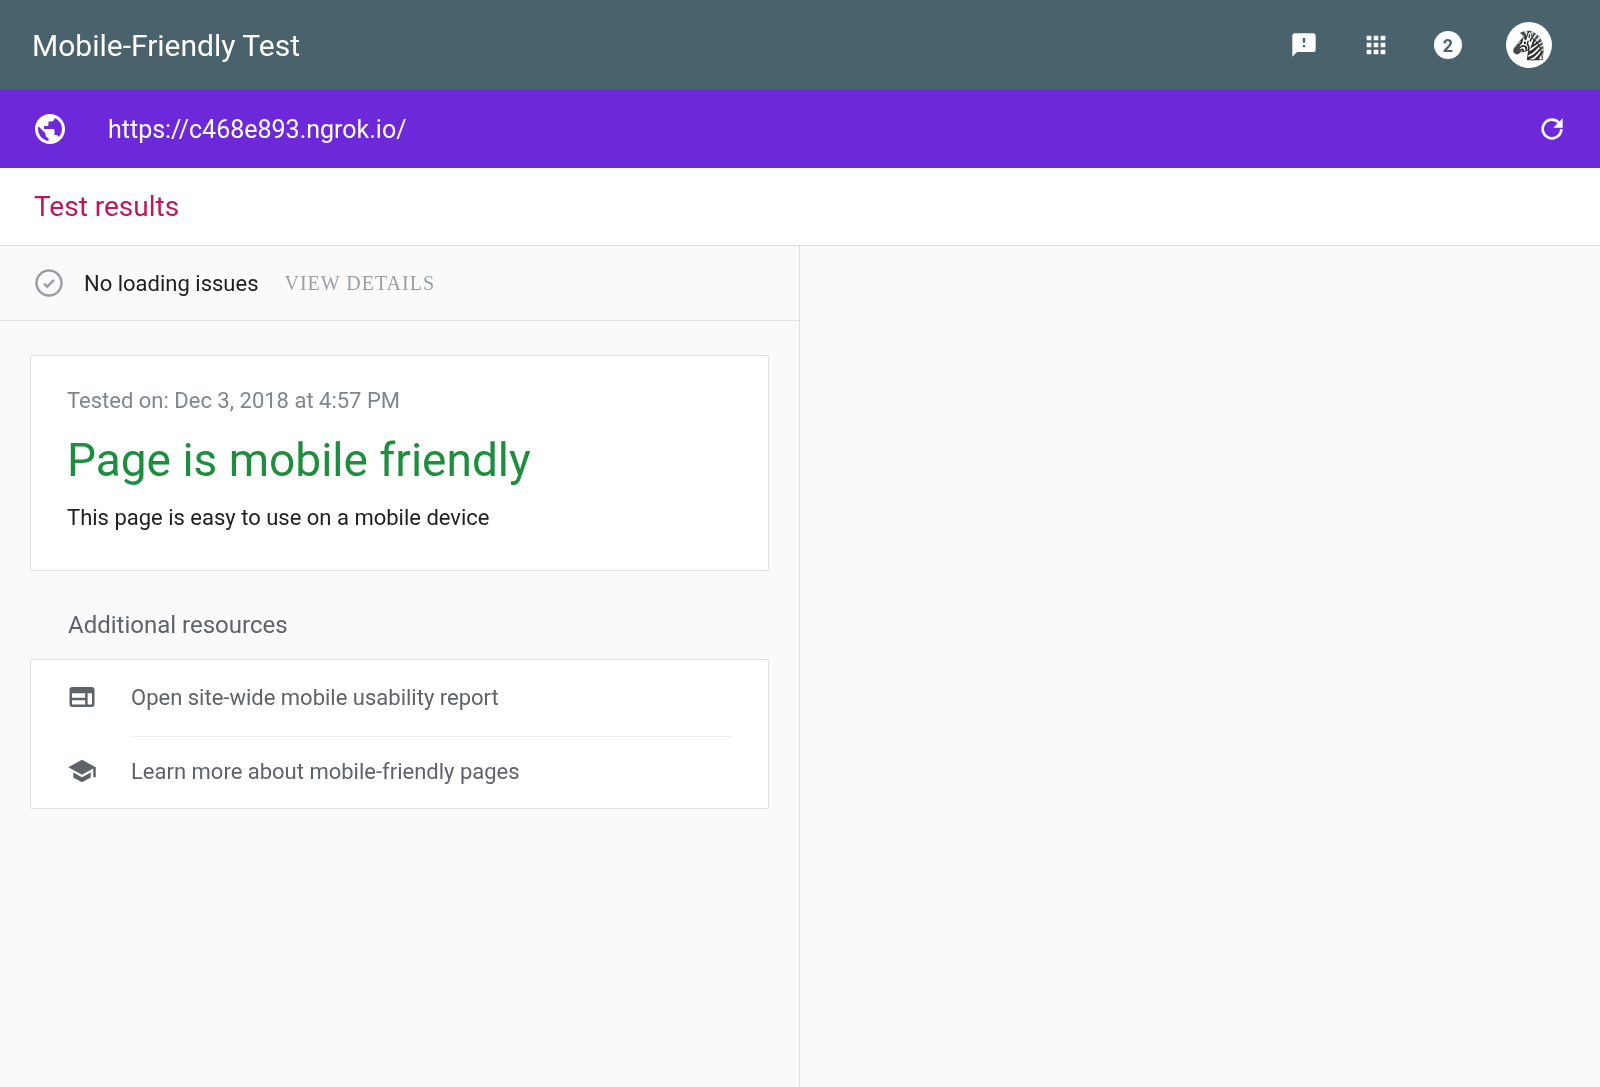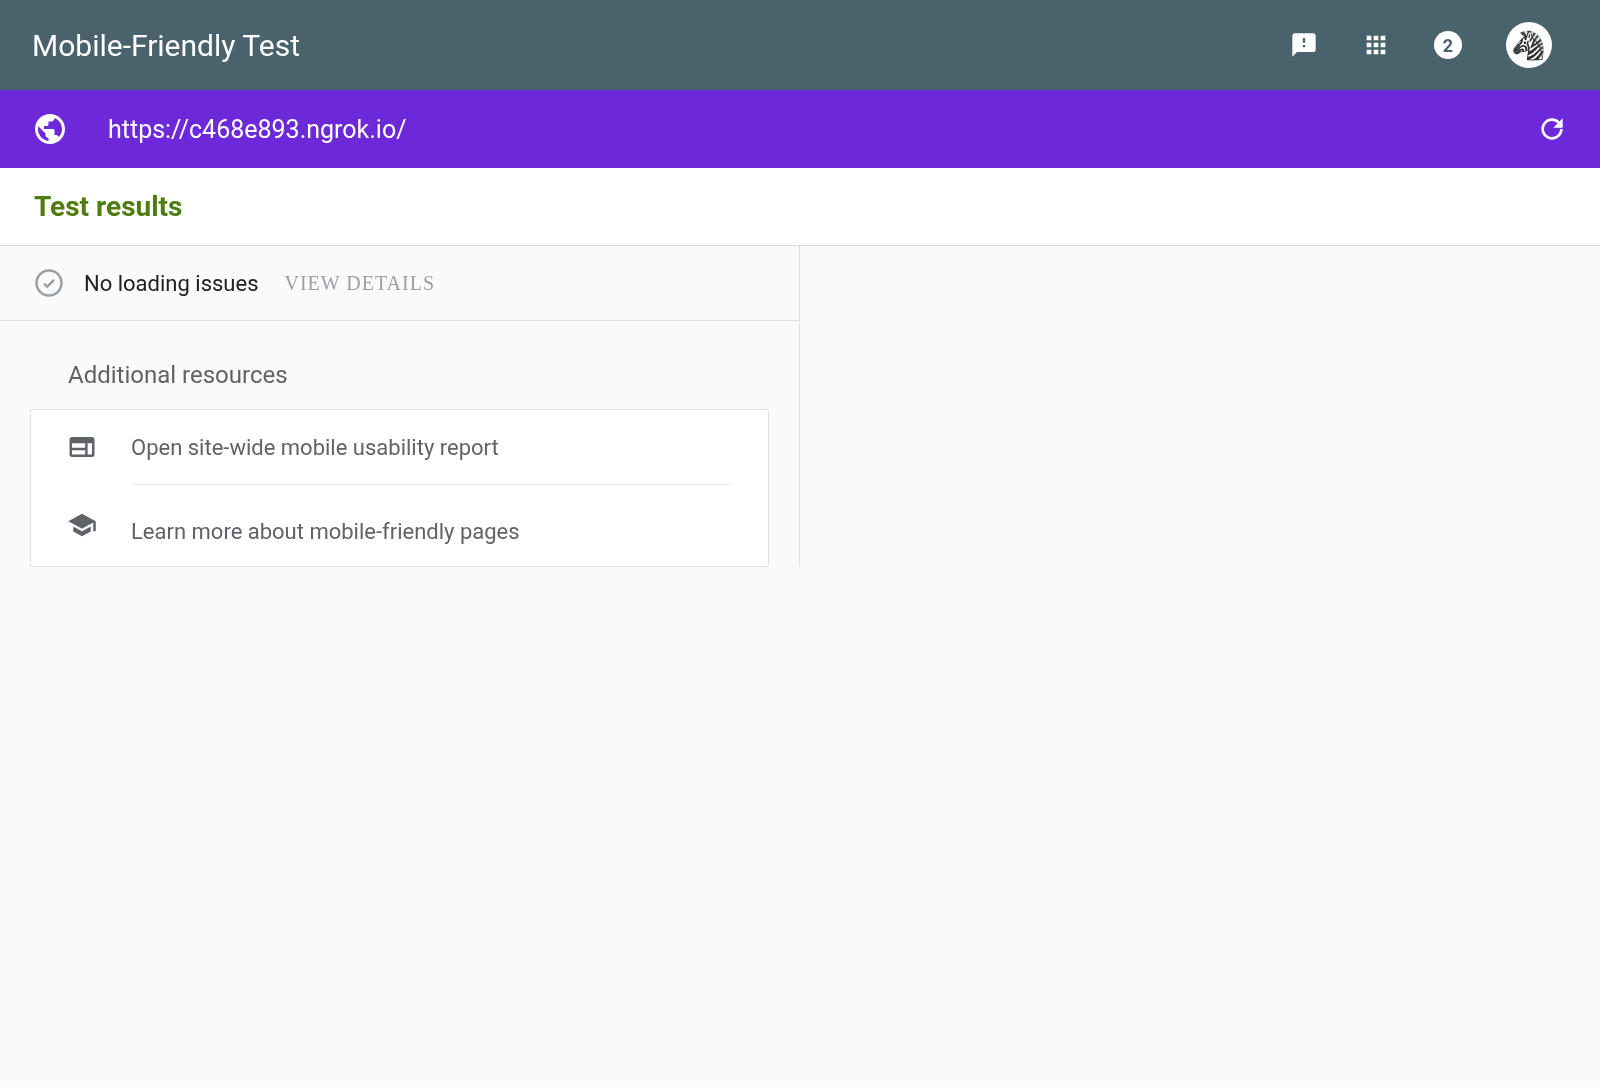--- a/index.html
+++ b/index.html
@@ -12,42 +12,42 @@
     .badge-circle { width: 28px; height: 28px; border-radius: 50%; background: #fff; color: #4a626b; display: flex; align-items: center; justify-content: center; font-weight: 700; font-size: 18px; cursor: pointer; }
     .avatar { width: 46px; height: 46px; border-radius: 50%; background: #fff; display: flex; align-items: center; justify-content: center; font-size: 28px; cursor: pointer; overflow: hidden; }
 
     .urlbar { background: #6d28d9; color: #fff; height: 78px; display: flex; align-items: center; padding: 0 32px; }
     .urlbar-icon { width: 36px; height: 36px; margin-right: 40px; }
     .urlbar-icon svg, .refresh-icon svg { width: 100%; height: 100%; fill: #fff; }
     .urlbar-text { font-size: 25px; flex: 1; }
     .refresh-icon { width: 32px; height: 32px; cursor: pointer; }
 
     .resultsbar { background: #fff; border-bottom: 1px solid #ddd; padding: 22px 34px; }
-    .resultsbar h2 { font-size: 28px; font-weight: 700; color: #4d7c0f; }
+    .resultsbar h2 { font-size: 28px; font-weight: 400; color: #be185d; }
 
-    .main { display: flex; height: calc(100% - 90px - 78px - 78px); flex-direction: column; }
+    .main { display: flex; height: calc(100% - 90px - 78px - 78px); }
     .left { width: 50%; border-right: 1px solid #e0e0e0; background: #fafafa; display: flex; flex-direction: column; }
 
     .status-row { display: flex; align-items: center; padding: 22px 34px; border-bottom: 1px solid #e0e0e0; gap: 20px; }
     .status-ring { width: 30px; height: 30px; }
     .status-ring svg { width: 100%; height: 100%; }
     .status-text { font-size: 22px; color: #202124; }
     .view-details { font-size: 20px; font-weight: 500; letter-spacing: 1px; color: #9aa0a6; cursor: pointer; text-transform: uppercase; margin-left: 6px; font-family: Liberation Serif, serif; }
 
     .card { background: #fff; margin: 34px 30px 0 30px; border: 1px solid #e0e0e0; border-radius: 2px; padding: 32px 36px 40px 36px; }
     .tested-on { color: #80868b; font-size: 22px; margin-bottom: 20px; }
     .headline { color: #1e8e3e; font-size: 46px; font-weight: 400; margin-bottom: 18px; }
     .subline { color: #202124; font-size: 22px; }
 
     .resources-title { color: #5f6368; font-size: 24px; margin: 40px 0 20px 68px; }
 
     .resources-card { background: #fff; margin: 0 30px 0 30px; border: 1px solid #e0e0e0; border-radius: 2px; }
     .res-row { display: flex; align-items: center; padding: 22px 36px; gap: 34px; cursor: pointer; }
     .res-row + .res-row .res-text-wrap { border-top: 1px solid #eee; }
-    .res-text-wrap { flex: 1; padding-top: 34px; margin-top: -22px; }
+    .res-text-wrap { flex: 1; padding-top: 22px; margin-top: -22px; }
     .res-row:first-child .res-text-wrap { border-top: none; padding-top: 0; margin-top: 0; }
     .res-icon { width: 30px; height: 30px; fill: #5f6368; flex-shrink: 0; }
     .res-text { color: #5f6368; font-size: 22px; }
 
     .right { width: 50%; background: #f5f5f5; display: flex; justify-content: center; padding-top: 18px; position: relative; }
     .phone { width: 540px; height: 940px; background: #9e9e9e; border-radius: 36px 36px 0 0; padding: 70px 32px 0 32px; }
     .phone-screen { background: #fff; width: 100%; height: 100%; text-align: center; padding-top: 20px; }
     .phone-title { font-size: 32px; font-weight: 700; color: #000; margin-bottom: 28px; }
     .phone-btn { display: inline-block; background: #6a1b9a; color: #fff; font-size: 22px; padding: 8px 18px; cursor: pointer; }
 
@@ -100,20 +100,25 @@
       <div class="status-ring">
         <svg viewBox="0 0 24 24">
             <circle cx="12" cy="12" r="10" fill="none" stroke="#9aa0a6" stroke-width="2"></circle>
             <path d="M8 12.5l2.5 2.5L16 9.5" fill="none" stroke="#9aa0a6" stroke-width="2"></path>
           </svg>
       </div>
       <div class="status-text">No loading issues</div>
       <div class="view-details">VIEW DETAILS</div>
     </div>
 
+    <div class="card">
+      <div class="tested-on">Tested on: Dec 3, 2018 at 4:57 PM</div>
+      <div class="headline">Page is mobile friendly</div>
+      <div class="subline">This page is easy to use on a mobile device</div>
+    </div>
 
     <div class="resources-title">Additional resources</div>
 
     <div class="resources-card">
       <div class="res-row">
         <svg class="res-icon" viewBox="0 0 24 24">
             <path d="M20 4H4c-1.1 0-2 .9-2 2v12c0 1.1.9 2 2 2h16c1.1 0 2-.9 2-2V6c0-1.1-.9-2-2-2zM4 9h10.5v3.5H4V9zm0 5.5h10.5V18H4v-3.5zM20 18h-3.5V9H20v9z"></path>
           </svg>
         <div class="res-text-wrap"><span class="res-text">Open site-wide mobile usability report</span></div>
       </div>

